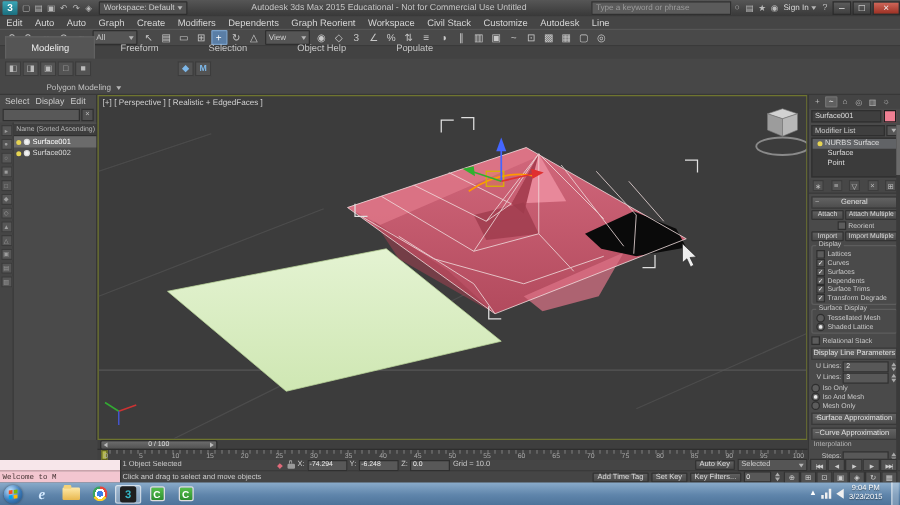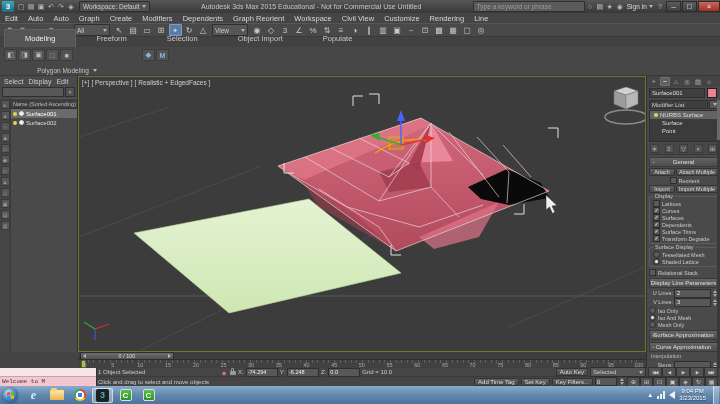--- a/index.html
+++ b/index.html
@@ -206,23 +206,23 @@
 
   <span class="menu-item">Edit</span>
       <span class="menu-item">Auto</span>
       <span class="menu-item">Auto</span>
       <span class="menu-item">Graph</span>
       <span class="menu-item">Create</span>
       <span class="menu-item">Modifiers</span>
       <span class="menu-item">Dependents</span>
       <span class="menu-item">Graph Reorient</span>
       <span class="menu-item">Workspace</span>
-      <span class="menu-item">Civil View</span>
+      <span class="menu-item">Civil Stack</span>
       <span class="menu-item">Customize</span>
-      <span class="menu-item">Rendering</span>
+      <span class="menu-item">Autodesk</span>
       <span class="menu-item">Line</span>
     </div>
 
   <div id="maintoolbar">
     <div class="tb-group">
 
     <span class="tb-icon">↶</span>
         <span class="tb-icon">↷</span>
         <span class="tb-icon">∞</span>
         <span class="tb-icon">⊘</span>
@@ -269,21 +269,21 @@
         <span class="tb-icon">▢</span>
         <span class="tb-icon">◎</span>
       </div>
   </div>
 
   <div id="ribbontabs">
 
   <span class="rtab active">Modeling</span>
       <span class="rtab">Freeform</span>
       <span class="rtab">Selection</span>
-      <span class="rtab">Object Import</span>
+      <span class="rtab">Object Help</span>
       <span class="rtab">Populate</span>
     </div>
 
   <div id="ribbonbody">
     <div class="rsection">
       <div class="ricons">
 
       <span class="ricon">◧</span>
           <span class="ricon">◨</span>
           <span class="ricon">▣</span>

